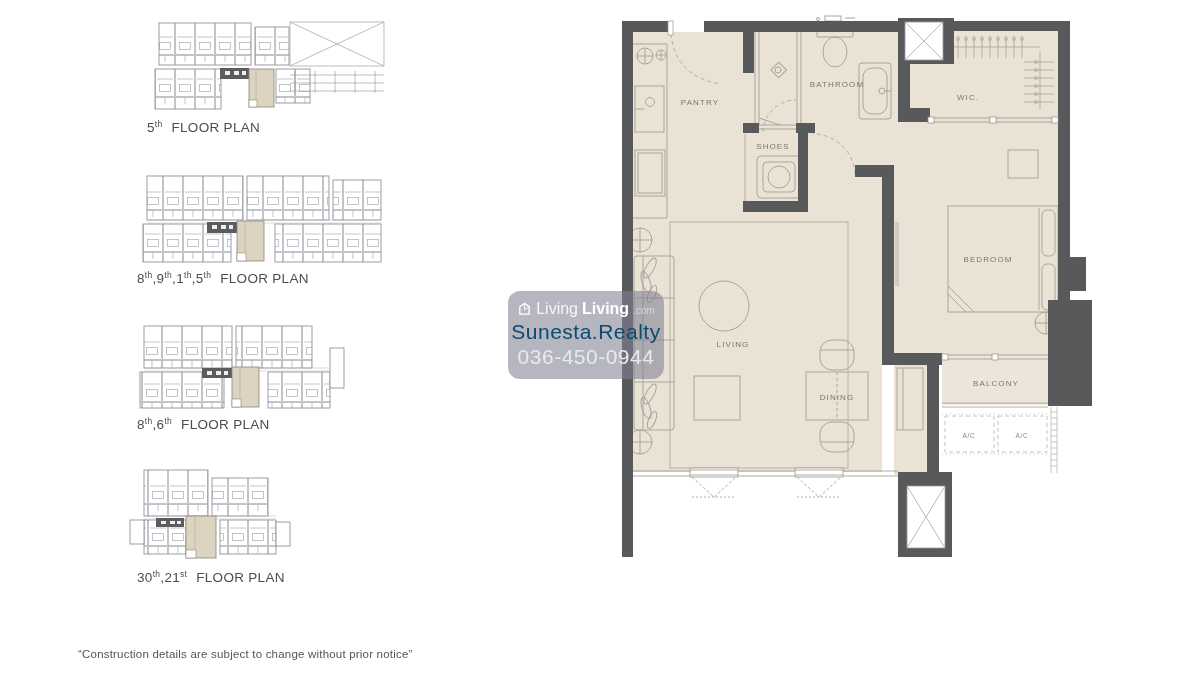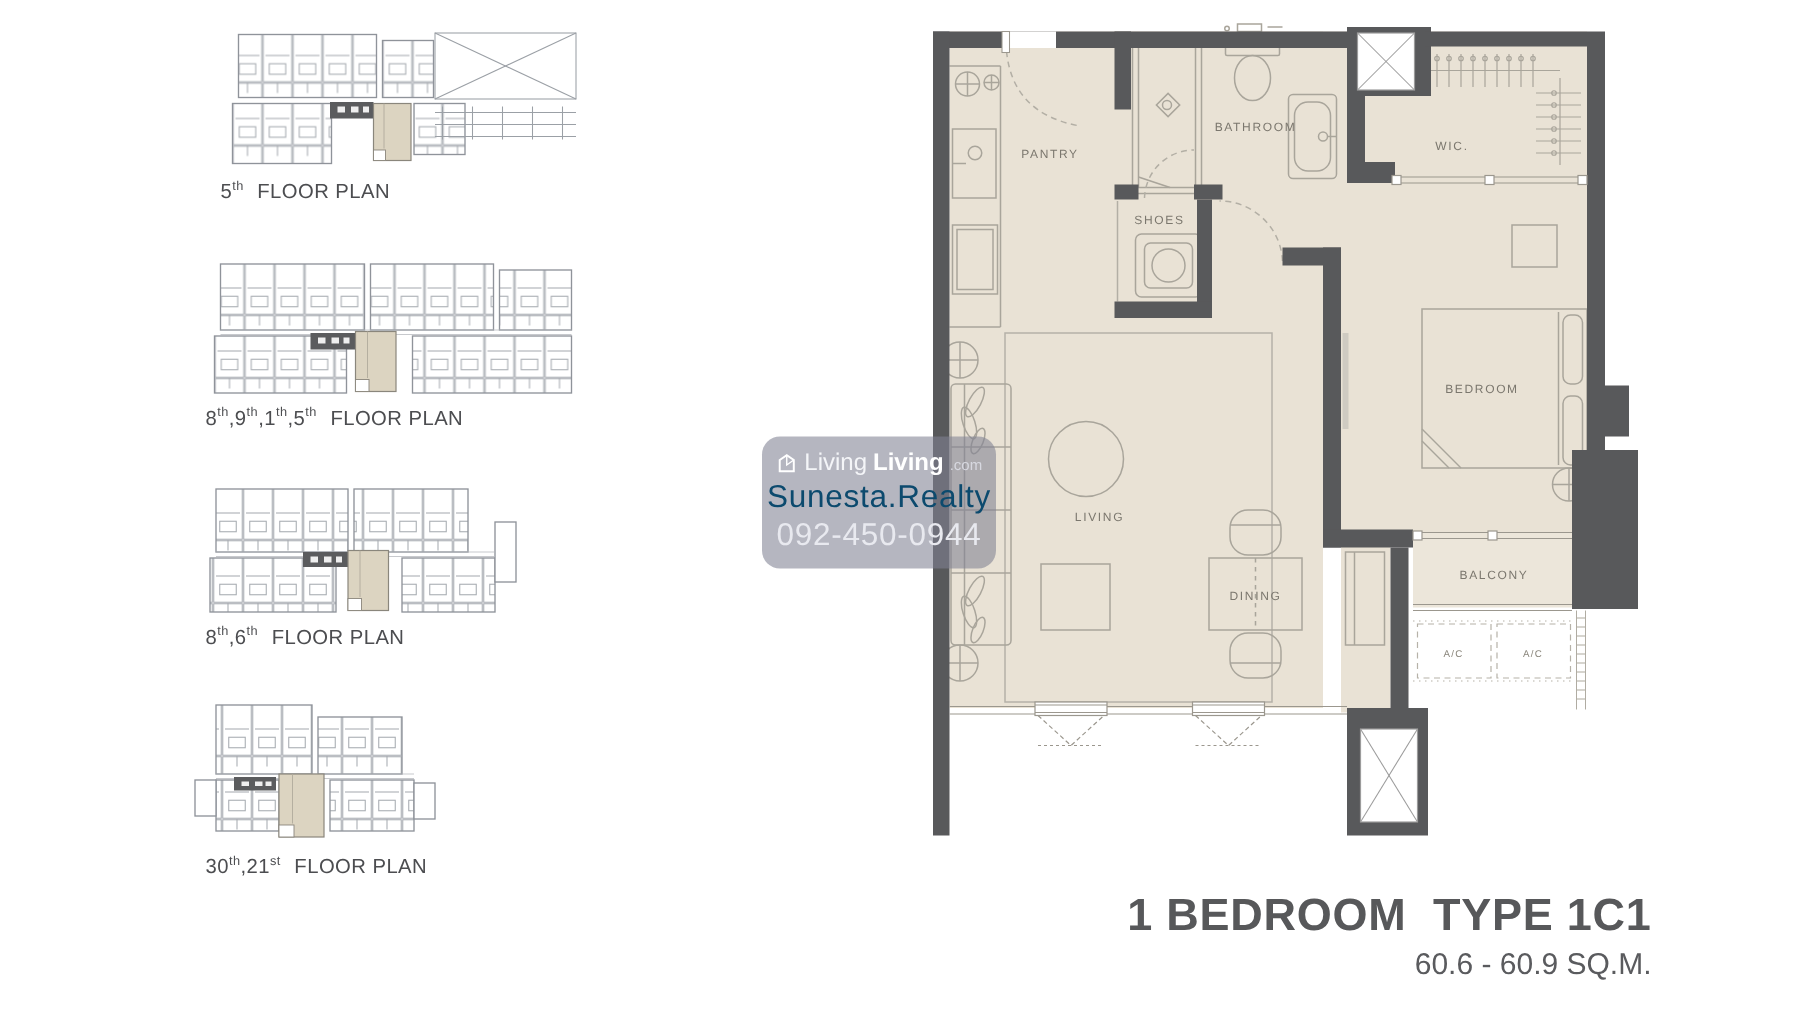--- a/index.html
+++ b/index.html
@@ -453,22 +453,19 @@
     <div class="brand">
       <svg width="15" height="15" viewBox="0 0 16 16">
         <path d="M3 5 L8 1.5 L13 5 L13 13 L3 13 Z" fill="none" stroke="#ffffff" stroke-width="1.4"></path>
         <path d="M8 1.5 L8 8.5 L13 5" fill="none" stroke="#ffffff" stroke-width="1"></path>
       </svg>
       <span class="lv">Living</span>
         <span class="ins">Living</span>
         <span class="tld">.com</span>
     </div>
     <div class="agency">Sunesta.Realty</div>
-    <div class="phone">092-450-0944</div>
+    <div class="phone">036-450-0944</div>
   </div>
 
-  <div id="title-block">
-    <div class="t1">1 BEDROOM  TYPE 1C1</div>
-    <div class="t2">60.6 - 60.9 SQ.M.</div>
-  </div>
-
+
+  <div id="disclaimer">“Construction details are subject to change without prior notice”</div>
 
 </div>
 
 </body></html>

